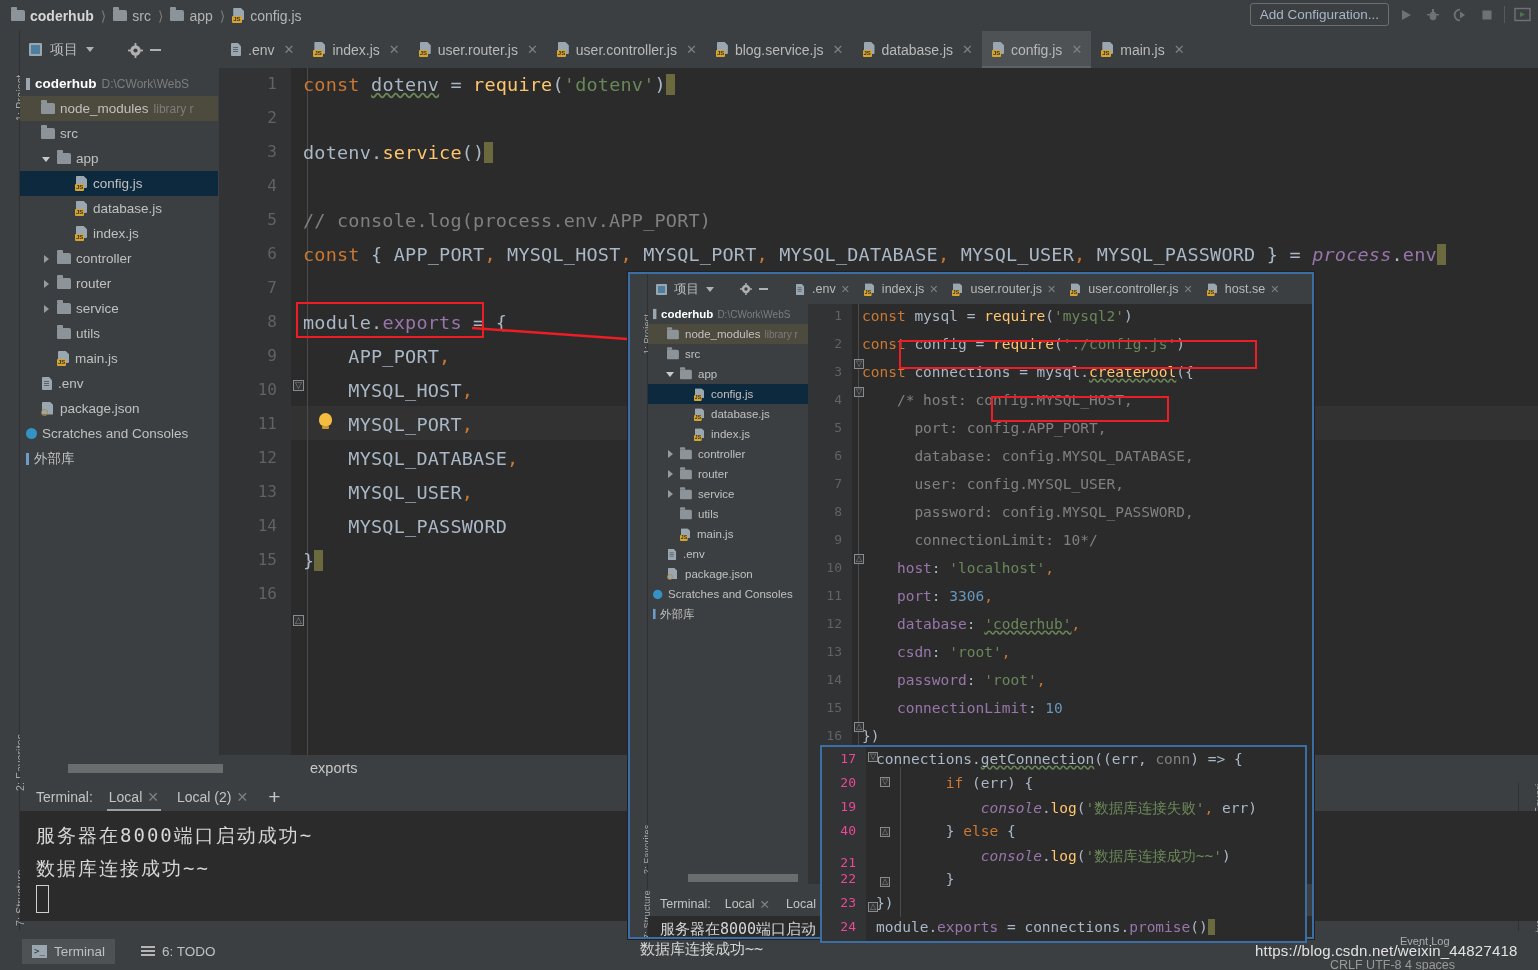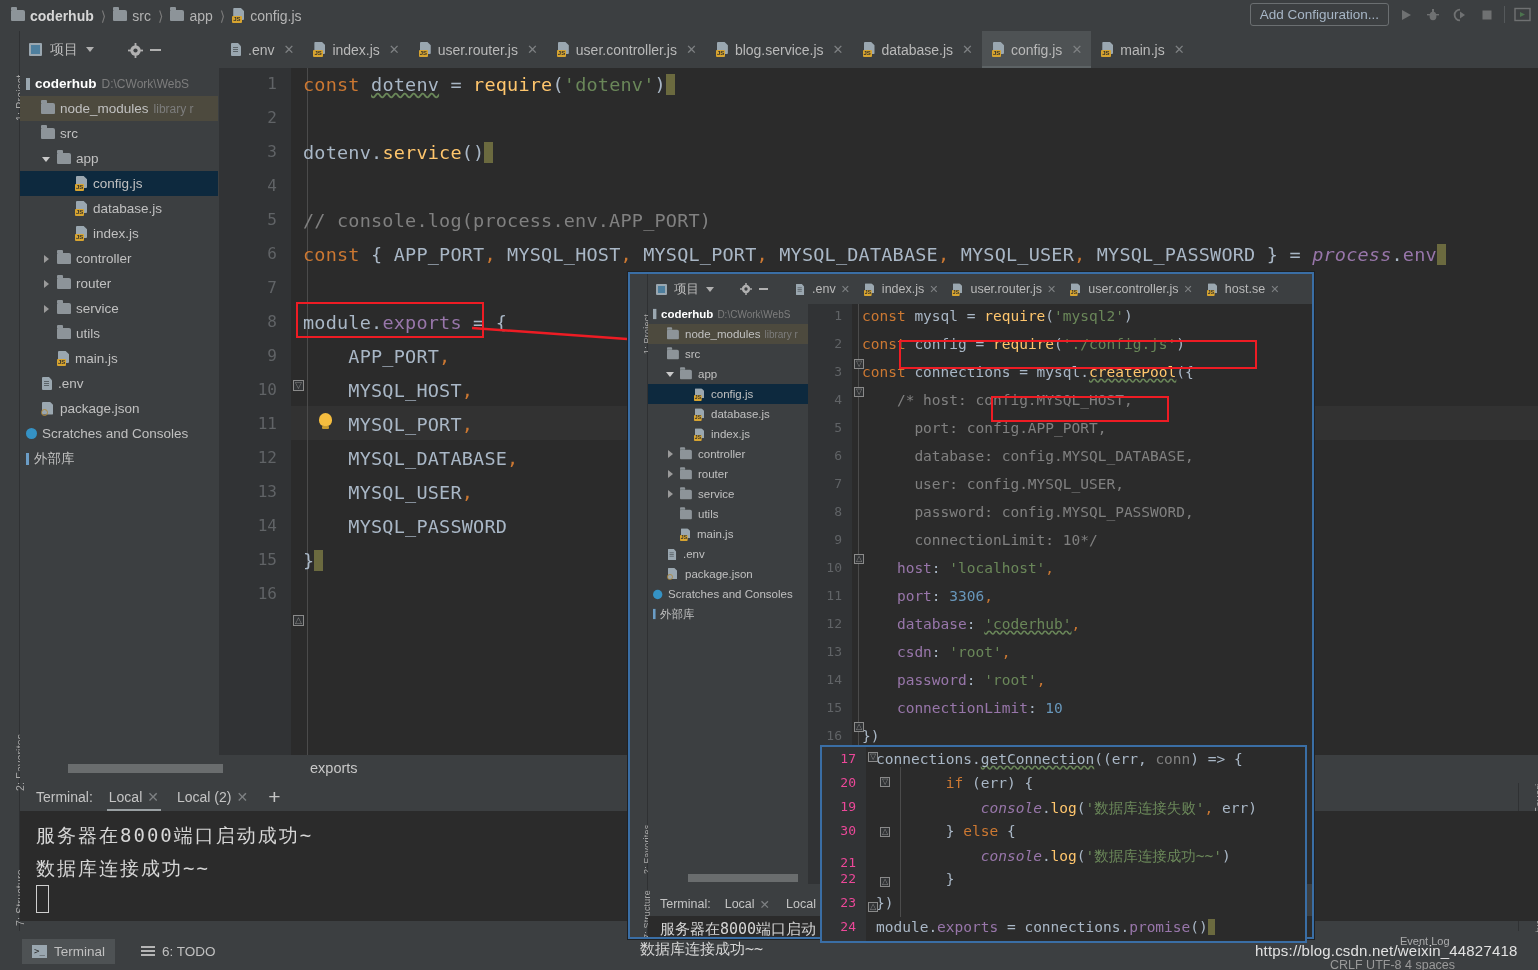--- a/index.html
+++ b/index.html
@@ -751,21 +751,21 @@
 
   <div class="redbox" style="left:899px; top:340px; width:358px; height:29px;"></div>
   <div class="redbox" style="left:991px; top:396px; width:178px; height:26px;"></div>
 
   <div class="overlay-code">
     <div class="oc-gutter">
       <div id="oc-gutter-host">
           <div class="oc-gline" style="top: 4px;">17</div>
           <div class="oc-gline" style="top: 28px;">20</div>
           <div class="oc-gline" style="top: 52px;">19</div>
-          <div class="oc-gline" style="top: 76px;">30</div>
+          <div class="oc-gline" style="top: 76px;">40</div>
           <div class="oc-gline" style="top: 108px;">21</div>
           <div class="oc-gline" style="top: 124px;">22</div>
           <div class="oc-gline" style="top: 148px;">23</div>
           <div class="oc-gline" style="top: 172px;">24</div>
         </div>
     </div>
     <div class="vguide" style="left:78px; top:20px; height:150px;"></div>
     <div id="oc-code-host">
         <div class="oc-cline" style="top: 4px;">connections.<span class="squig">getConnection</span>((err, <span class="cmt">conn</span>) =&gt; {</div>
         <div class="oc-cline" style="top: 28px;">        <span class="kw">if</span> (err) {</div>

